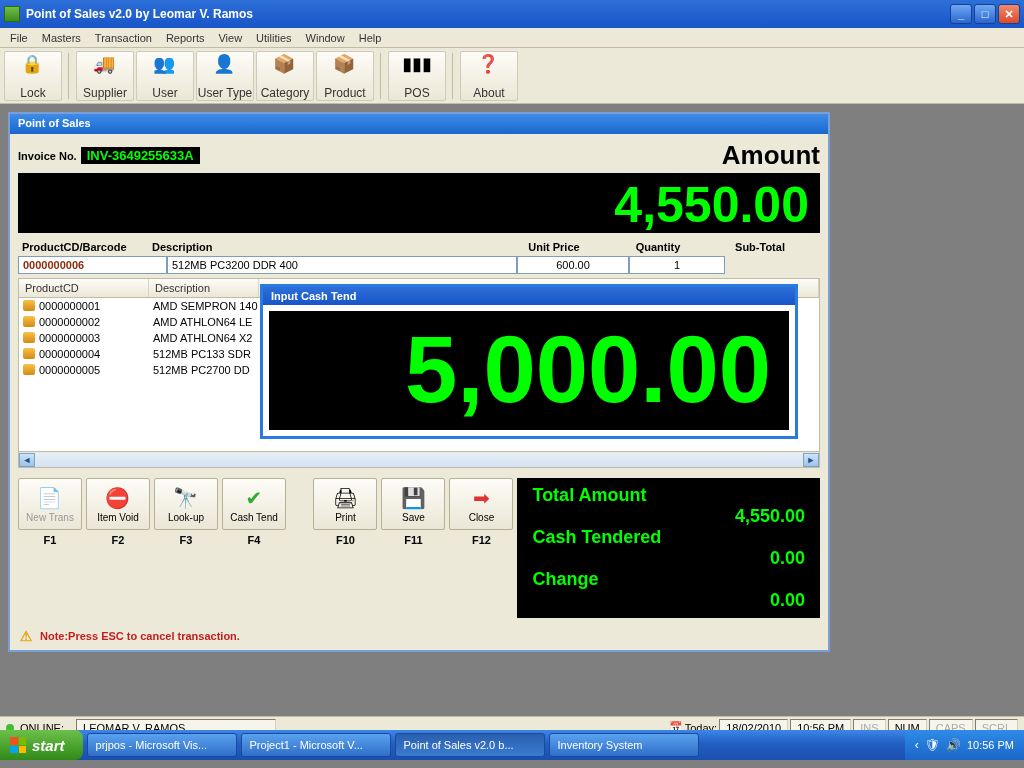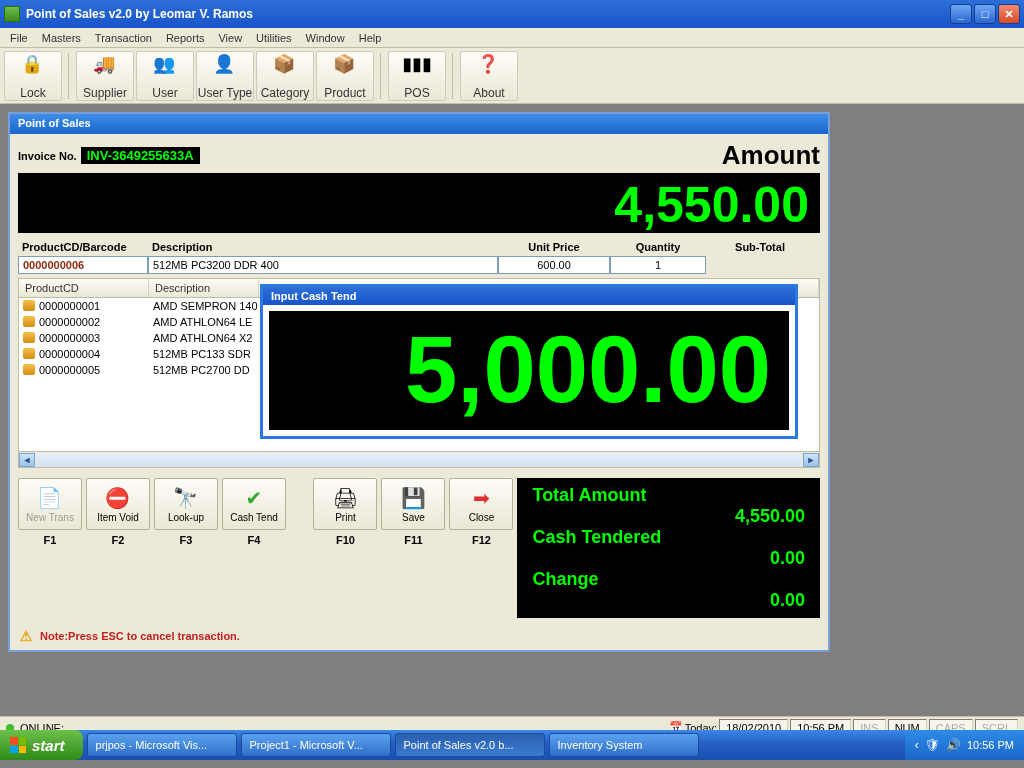--- a/index.html
+++ b/index.html
@@ -38,21 +38,21 @@
 .amountlabel { flex: 1; text-align: right; font-size: 26px; font-weight: bold; color: #000; }
 
 .bigamount { background: #000; color: #00ff00; font-size: 50px; font-weight: bold; text-align: right; padding: 2px 10px; height: 60px; border: 1px solid #000; margin-bottom: 6px; }
 
 .cols { display: flex; font-size: 11px; font-weight: bold; color: #000; }
 .cols div { border-bottom: 1px solid transparent; padding: 2px 4px; }
 .col-pcd { width: 130px; } .col-desc { width: 350px; } .col-up { width: 112px; text-align: center; } .col-qty { width: 96px; text-align: center; } .col-sub { width: 108px; text-align: center; }
 
 .entryrow { display: flex; font-size: 11px; margin-bottom: 4px; }
 .entryrow input { font-size: 11px; border: 1px solid #7f9db9; padding: 2px 4px; background: #fff; }
-.entryrow .e-pcd { width: 130px; color: #8b2c0c; font-weight: bold; } 
+.entryrow .e-pcd { width: 149px; color: #8b2c0c; font-weight: bold; } 
 .entryrow .e-desc { width: 350px; }
 .entryrow .e-up { width: 112px; text-align: center; }
 .entryrow .e-qty { width: 96px; text-align: center; }
 
 
 .grid { border: 1px solid #c0bca8; background: #fff; height: 190px; position: relative; margin-top: 2px; }
 .grid-head { display: flex; background: linear-gradient(#fdfcf7,#ebe7d6); font-size: 11px; color: #333; border-bottom: 1px solid #c0bca8; }
 .gh { padding: 3px 6px; border-right: 1px solid #d8d4c4; }
 .gh1 { width: 130px; } .gh2 { width: 110px; } .gh3 { flex: 1; }
 .grid-rows { font-size: 11px; }
@@ -316,20 +316,21 @@
     <div class="cdtitle">Input Cash Tend</div>
     <div class="cdbody">
       <div class="cddisp">5,000.00</div>
     </div>
   </div>
 </div>
 
 <div class="statusbar">
   <span class="sb-dot"></span>
   <span>ONLINE:</span>
+  <span class="sb-cell" style="margin-left:10px;min-width:200px;">LEOMAR V. RAMOS</span>
   <span class="sb-gap"></span>
   <span>📅</span>
   <span>Today:</span>
   <span class="sb-cell">18/02/2010</span>
   <span class="sb-cell">10:56 PM</span>
   <span class="sb-cell" style="color:#aaa;">INS</span>
   <span class="sb-cell">NUM</span>
   <span class="sb-cell" style="color:#aaa;">CAPS</span>
   <span class="sb-cell" style="color:#aaa;">SCRL</span>
 </div>

